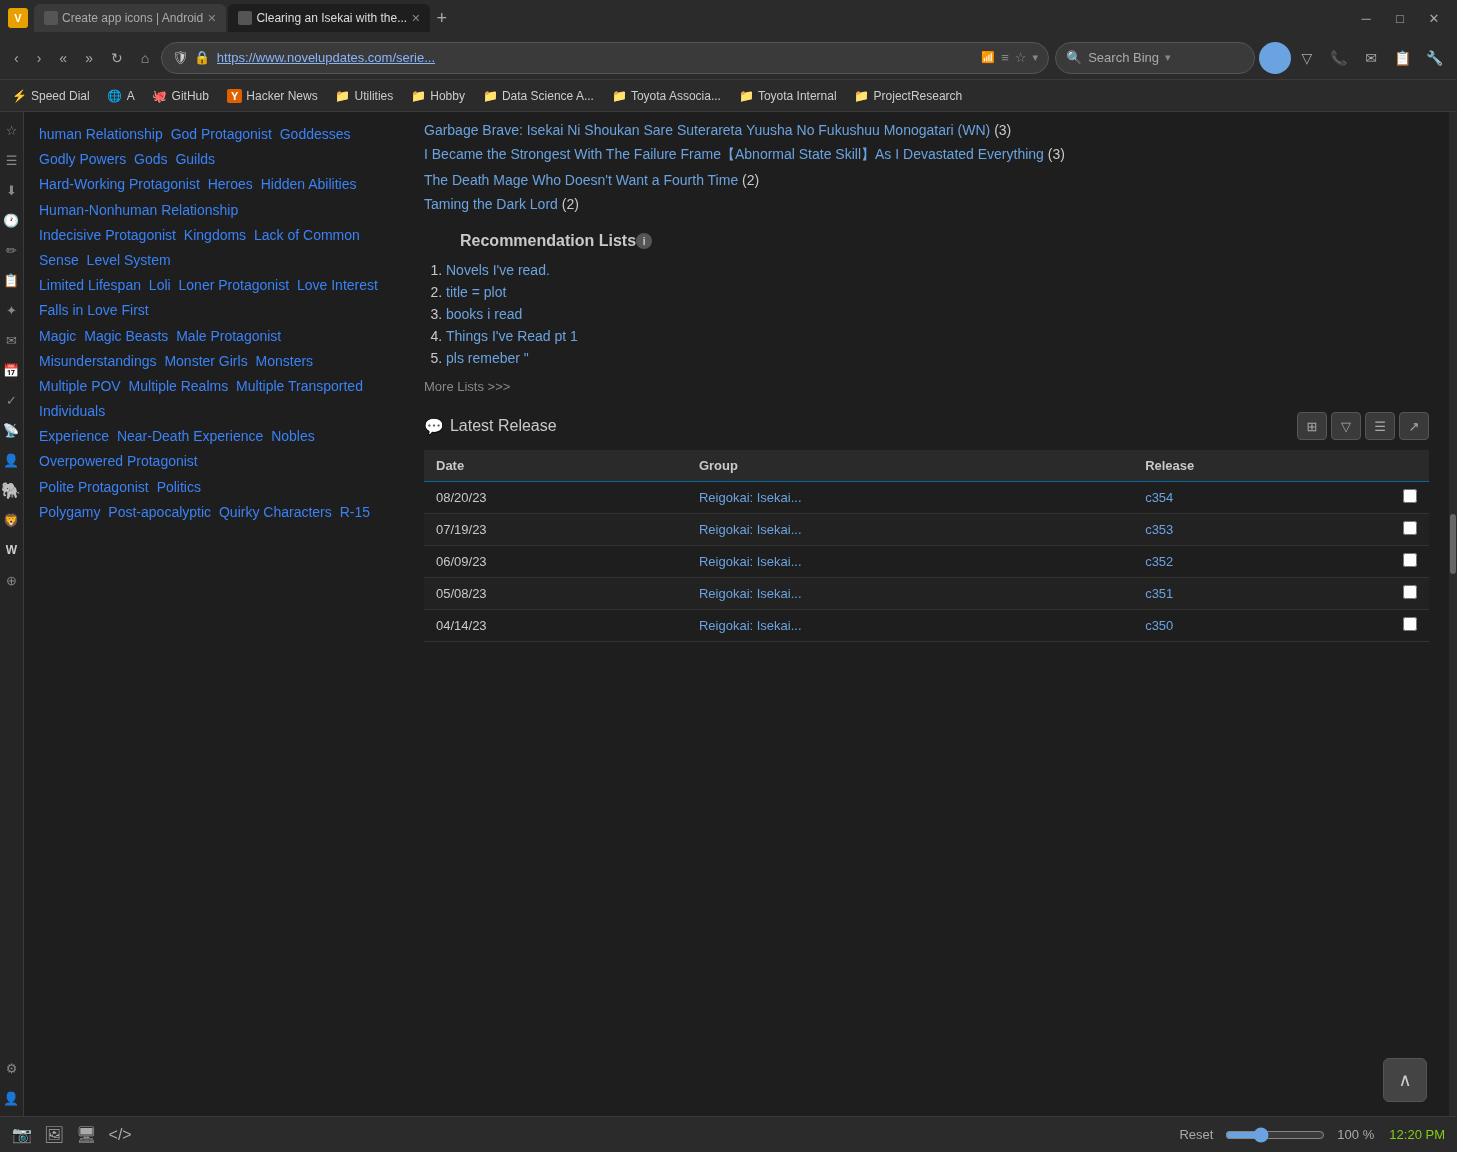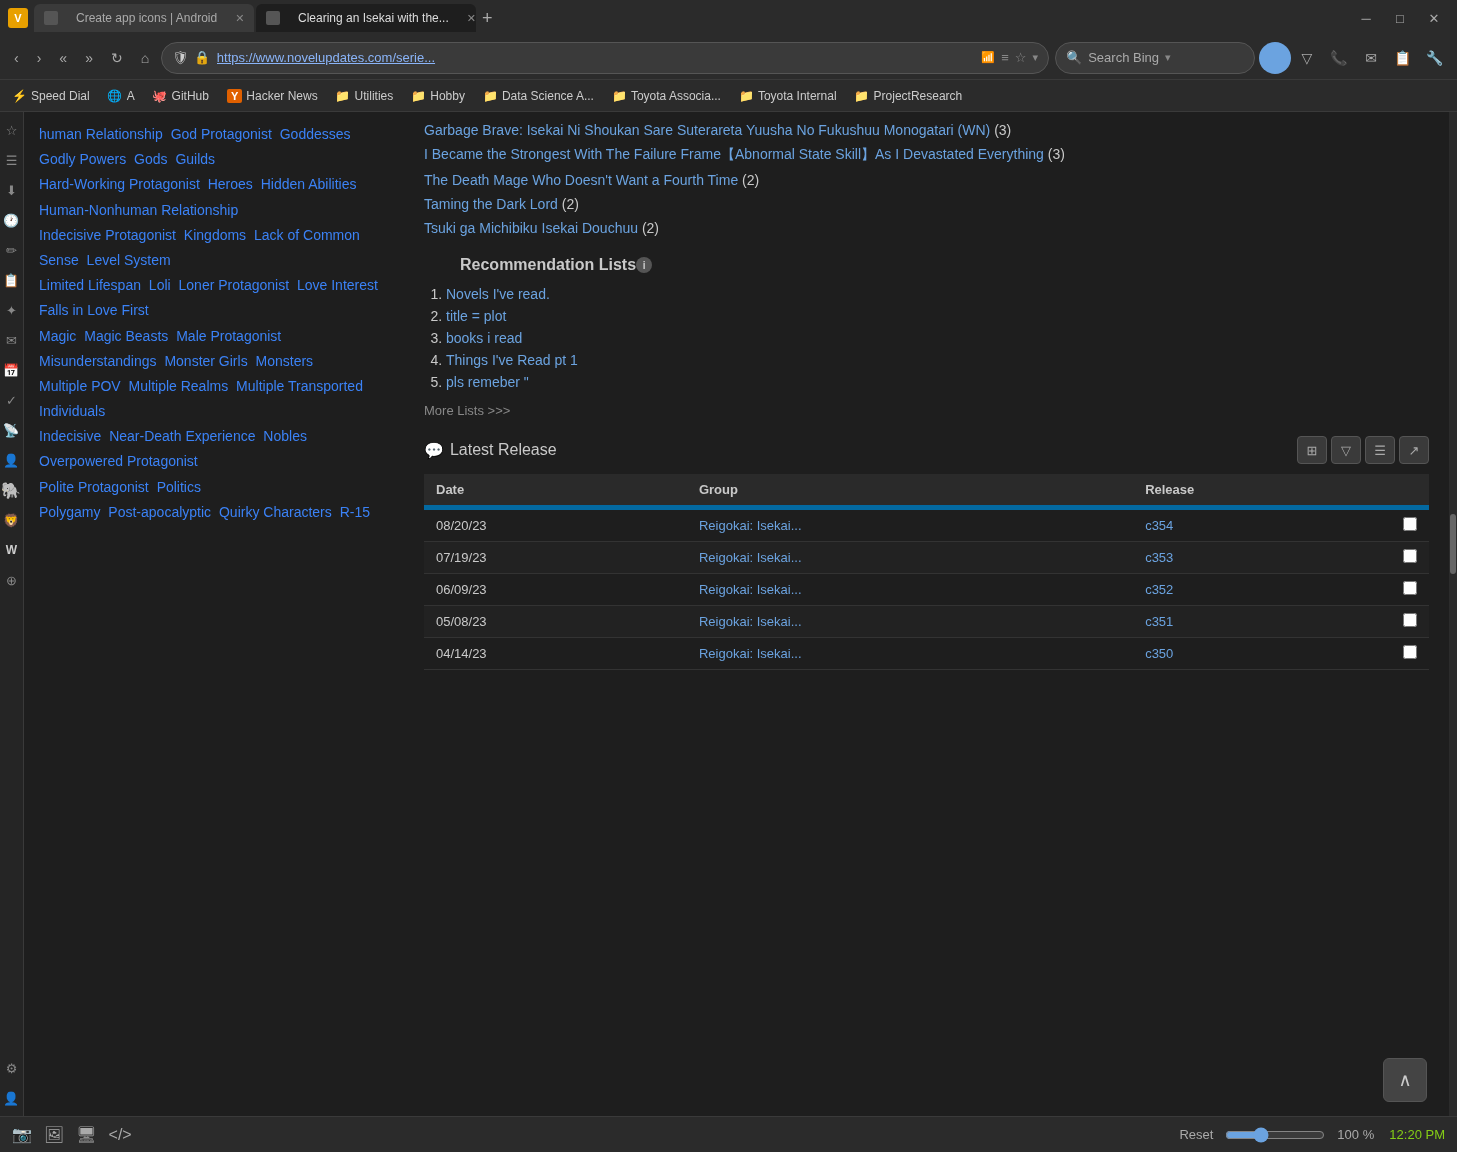--- a/index.html
+++ b/index.html
@@ -36,21 +36,21 @@
       align-items: center;
       flex: 1;
       gap: 2px;
     }
     .tab {
       display: flex;
       align-items: center;
       height: 28px;
       padding: 0 10px;
       border-radius: 6px 6px 0 0;
-      gap: 18px;
+      gap: 4px;
       font-size: 12px;
       cursor: pointer;
       max-width: 220px;
       overflow: hidden;
       white-space: nowrap;
       text-overflow: ellipsis;
     }
     .tab.inactive {
       background: #3a3a3a;
       color: #aaa;
@@ -317,21 +317,21 @@
       font-size: 13px;
     }
     .release-table thead tr {
       background: #2a2a2a;
     }
     .release-table th {
       padding: 8px 12px;
       text-align: left;
       color: #c9c9c9;
       font-weight: bold;
-      border-bottom: 5px solid #0369a1;
+      border-bottom: 1px solid #0369a1;
     }
     .release-table td {
       padding: 7px 12px;
       border-bottom: 1px solid #333;
       color: #c9c9c9;
     }
     .release-table tbody tr:nth-child(even) {
       background: #222;
     }
     .release-table tbody tr:nth-child(odd) {
@@ -608,21 +608,21 @@
       <span class="tag-link">Male Protagonist</span>
       <br>
       <span class="tag-link">Misunderstandings</span>
       <span class="tag-link">Monster Girls</span>
       <span class="tag-link">Monsters</span>
       <br>
       <span class="tag-link">Multiple POV</span>
       <span class="tag-link">Multiple Realms</span>
       <span class="tag-link">Multiple Transported Individuals</span>
       <br>
-      <span class="tag-link">Indecisive</span>
+      <span class="tag-link">Experience</span>
       <span class="tag-link">Near-Death Experience</span>
       <span class="tag-link">Nobles</span>
       <br>
       <span class="tag-link">Overpowered Protagonist</span>
       <br>
       <span class="tag-link">Polite Protagonist</span>
       <span class="tag-link">Politics</span>
       <br>
       <span class="tag-link">Polygamy</span>
       <span class="tag-link">Post-apocalyptic</span>
@@ -640,24 +640,20 @@
         <a class="novel-link">
           <span>I Became the Strongest With The Failure Frame【Abnormal State Skill】As I Devastated Everything</span>
           <span style="color:#c9c9c9;">(3)</span>
         </a>
         <a class="novel-link">
           <span>The Death Mage Who Doesn't Want a Fourth Time</span>
           <span style="color:#c9c9c9;">(2)</span>
         </a>
         <a class="novel-link">
           <span>Taming the Dark Lord</span>
-          <span style="color:#c9c9c9;">(2)</span>
-        </a>
-        <a class="novel-link">
-          <span>Tsuki ga Michibiku Isekai Douchuu</span>
           <span style="color:#c9c9c9;">(2)</span>
         </a>
       </div>
 
       <div class="rec-section">
         <h3>
           <span>Recommendation Lists</span>
           <span class="info-icon">i</span>
         </h3>
         <ol class="rec-list">

